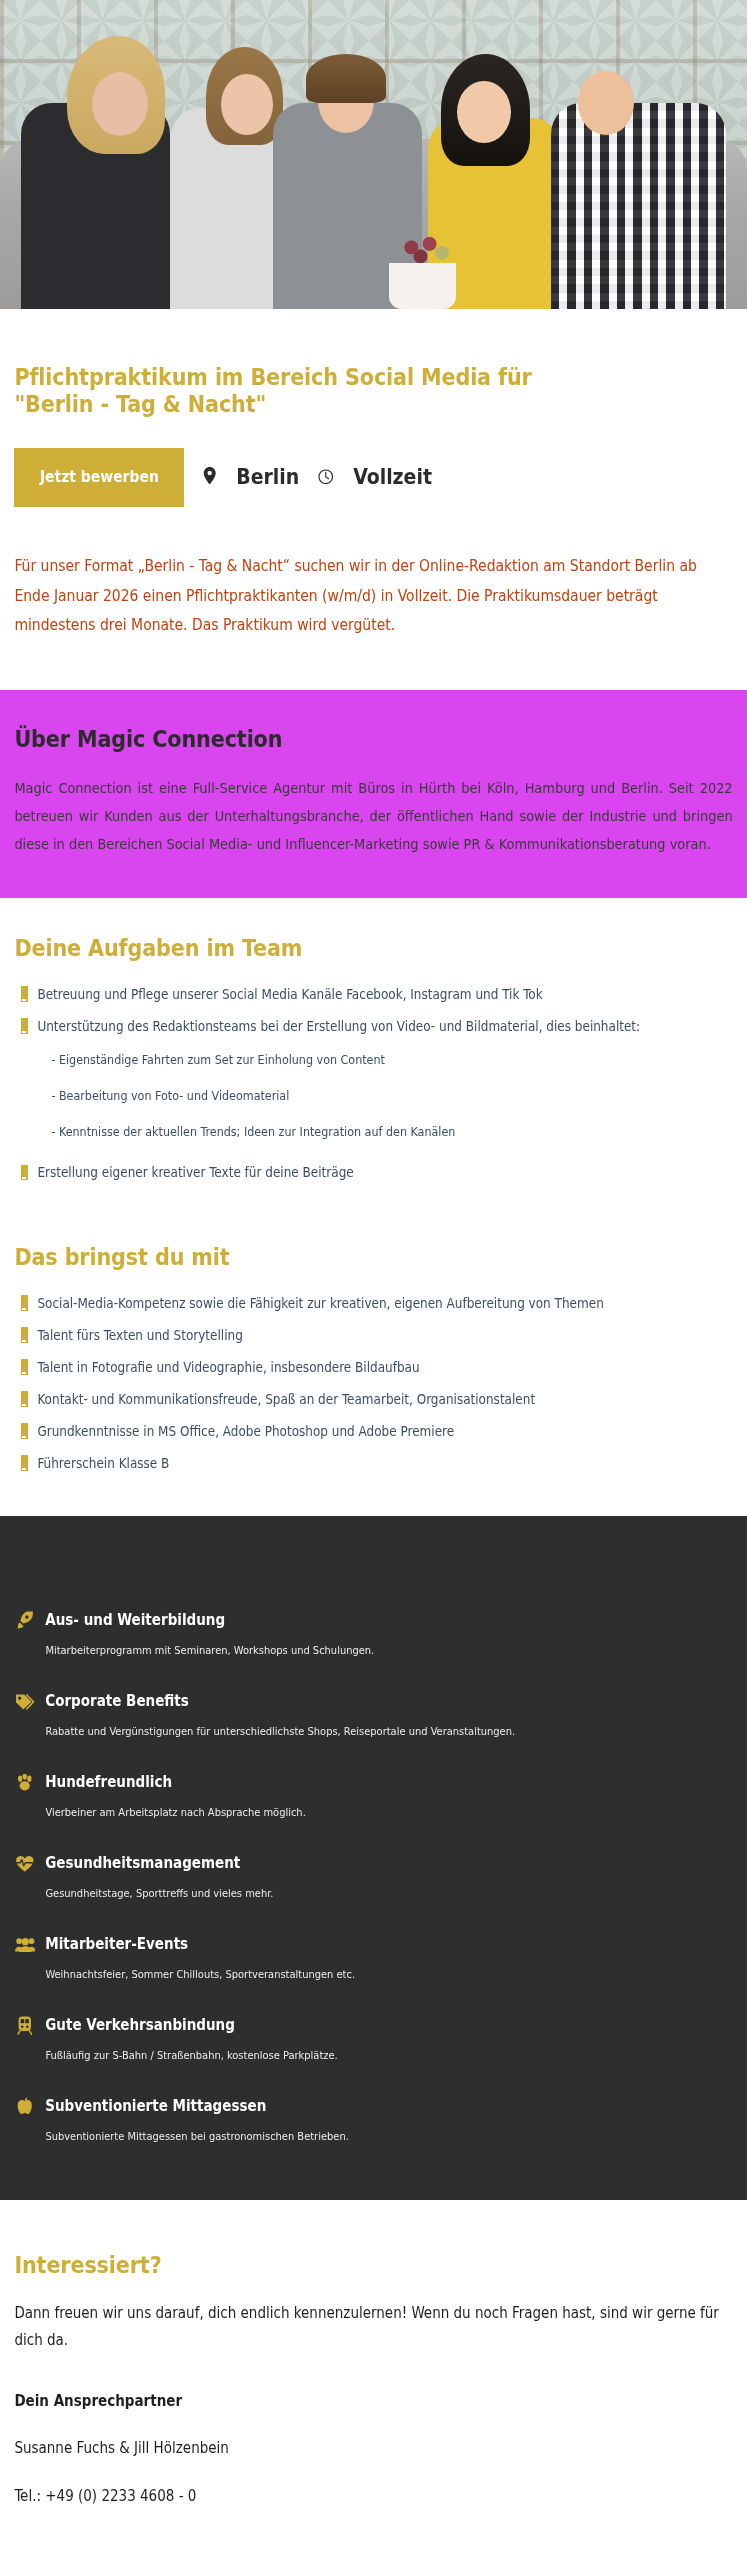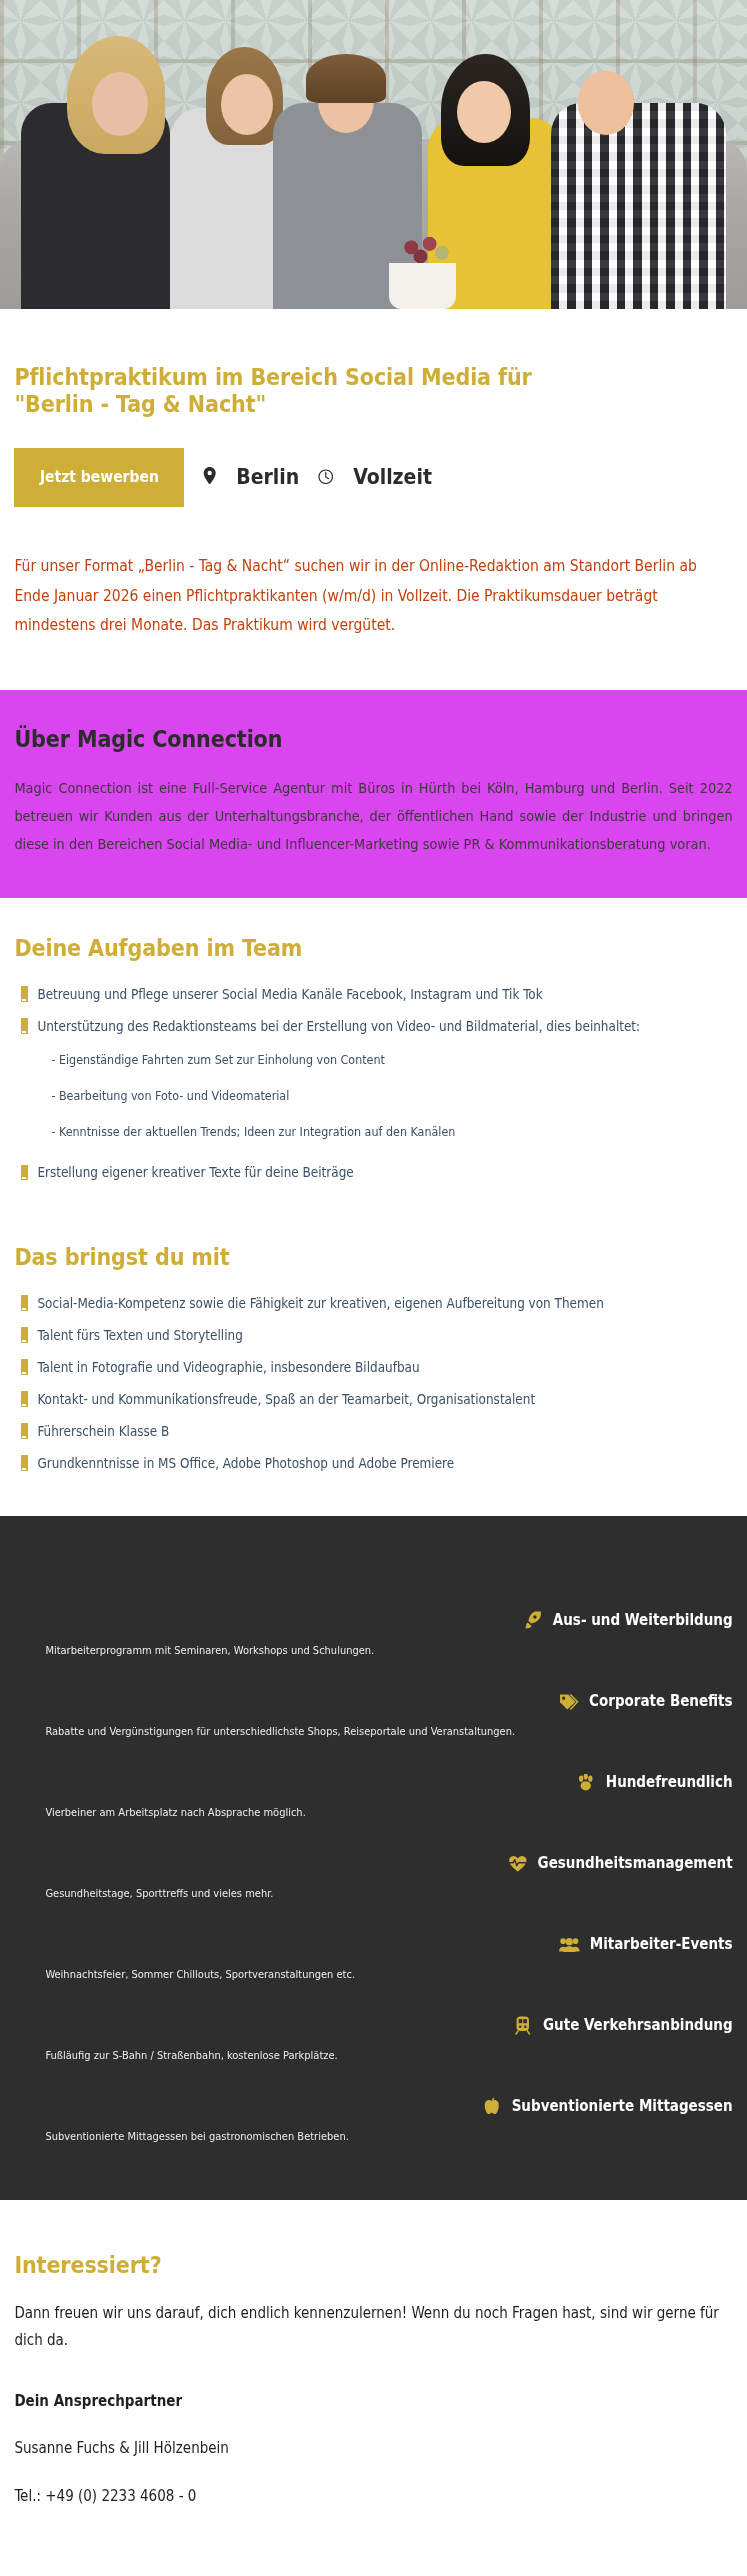--- a/index.html
+++ b/index.html
@@ -137,21 +137,21 @@
     color: #3a4f66; font-size: 12.4px; line-height: 1.5; margin-bottom: 17.5px;
     padding-left: 37px;
     font-family: "DejaVu Sans Condensed", "Liberation Sans Narrow", "Liberation Sans", sans-serif;
     font-stretch: condensed;
   }
 
   
   .dark { background: #2e2e2e; padding: 48px 14.4px 57px 14.4px; margin-top: 41px; }
   .benefits { margin-top: 46px; }
   .benefit { margin-bottom: 34px; }
-  .benefit-head { display: flex; align-items: center; gap: 9.3px; justify-content: flex-end; }
+  .benefit-head { display: flex; align-items: center; gap: 9.3px; }
   .benefit-icon { width: 21.6px; height: 21.6px; flex: 0 0 auto; display: flex;
                   align-items: center; justify-content: center; }
   .benefit-title {
     color: #ffffff; font-size: 15px; font-weight: 700;
     font-family: "DejaVu Sans Condensed", "Liberation Sans Narrow", "Liberation Sans", sans-serif;
     font-stretch: condensed;
   }
   .benefit-desc {
     color: #ededed; font-size: 11px; margin-top: 12.4px; padding-left: 31px;
     font-family: "DejaVu Sans Condensed", "Liberation Sans Narrow", "Liberation Sans", sans-serif;
@@ -254,22 +254,22 @@
   </ul>
 </section>
 
 <section class="block" style="padding-top:49px">
   <h2 class="headline h2-gold">Das bringst du mit</h2>
   <ul class="bullets">
     <li>Social-Media-Kompetenz sowie die Fähigkeit zur kreativen, eigenen Aufbereitung von Themen</li>
     <li>Talent fürs Texten und Storytelling</li>
     <li>Talent in Fotografie und Videographie, insbesondere Bildaufbau</li>
     <li>Kontakt- und Kommunikationsfreude, Spaß an der Teamarbeit, Organisationstalent</li>
+    <li>Grundkenntnisse in MS Office, Adobe Photoshop und Adobe Premiere</li>
     <li>Führerschein Klasse B</li>
-    <li>Grundkenntnisse in MS Office, Adobe Photoshop und Adobe Premiere</li>
   </ul>
 </section>
 
 <section class="dark">
 
   <div class="benefits">
 
     <div class="benefit">
       <div class="benefit-head">
         <span class="benefit-icon">

